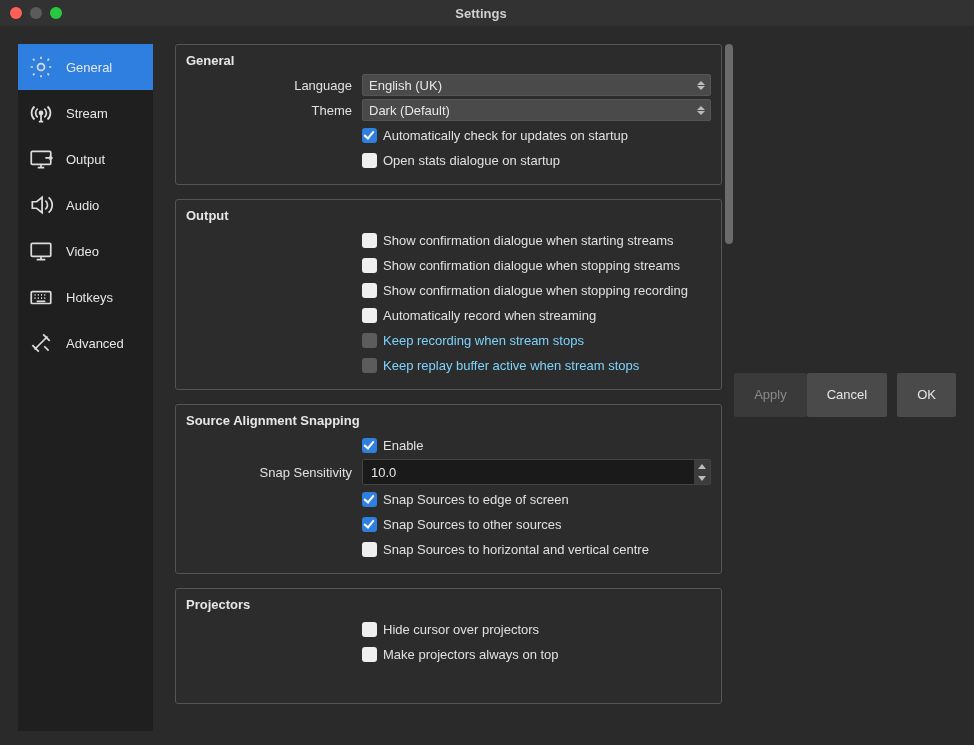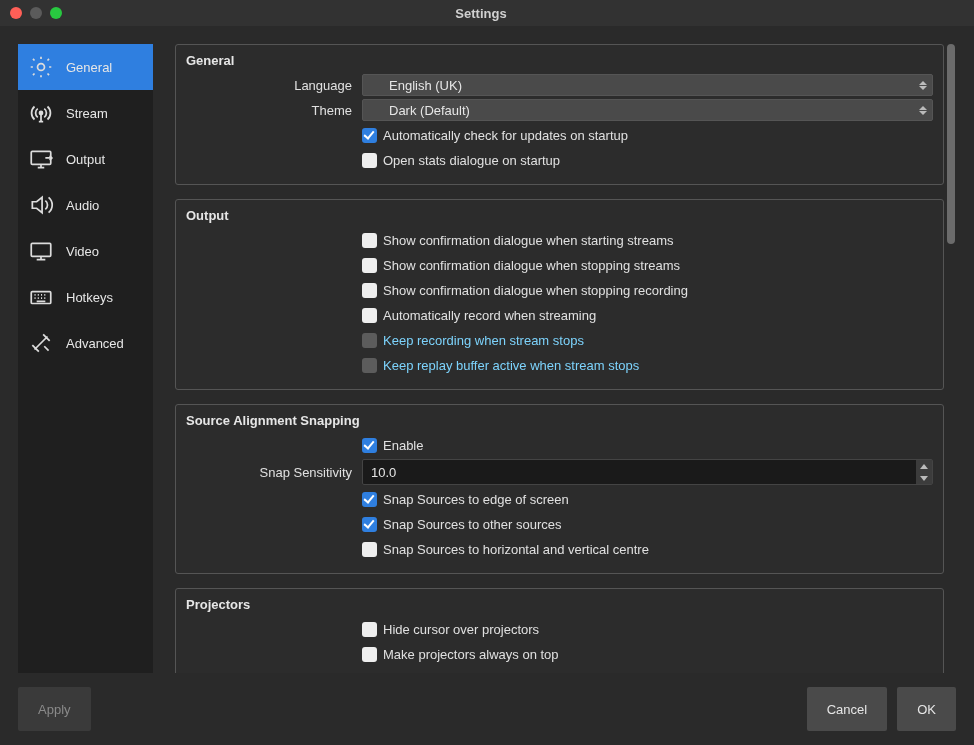--- a/index.html
+++ b/index.html
@@ -35,21 +35,21 @@
     text-align: center;
     font-size: 13px;
     font-weight: 600;
     color: #d0d0d0;
     pointer-events: none;
   }
   .app-body {
     position: absolute;
     top: 26px; bottom: 0; left: 0; right: 0;
     display: flex;
-    flex-direction: column;
+    flex-direction: row;
     padding: 18px 18px 14px 18px;
   }
   .main-row {
     flex: 1;
     display: flex;
     gap: 22px;
     min-height: 0;
   }
   .sidebar {
     width: 135px;
@@ -126,21 +126,21 @@
     gap: 6px;
   }
   .combo {
     flex: 1;
     height: 22px;
     background: #4a4a4a;
     border: 1px solid #555;
     border-radius: 2px;
     display: flex;
     align-items: center;
-    padding-left: 26px;
+    padding-left: 6px;
     position: relative;
     color: #e6e6e6;
   }
   .combo .spin {
     position: absolute;
     right: 2px; top: 1px;
     width: 14px; height: 18px;
     display: flex; flex-direction: column;
     justify-content: center;
     gap: 1px;

